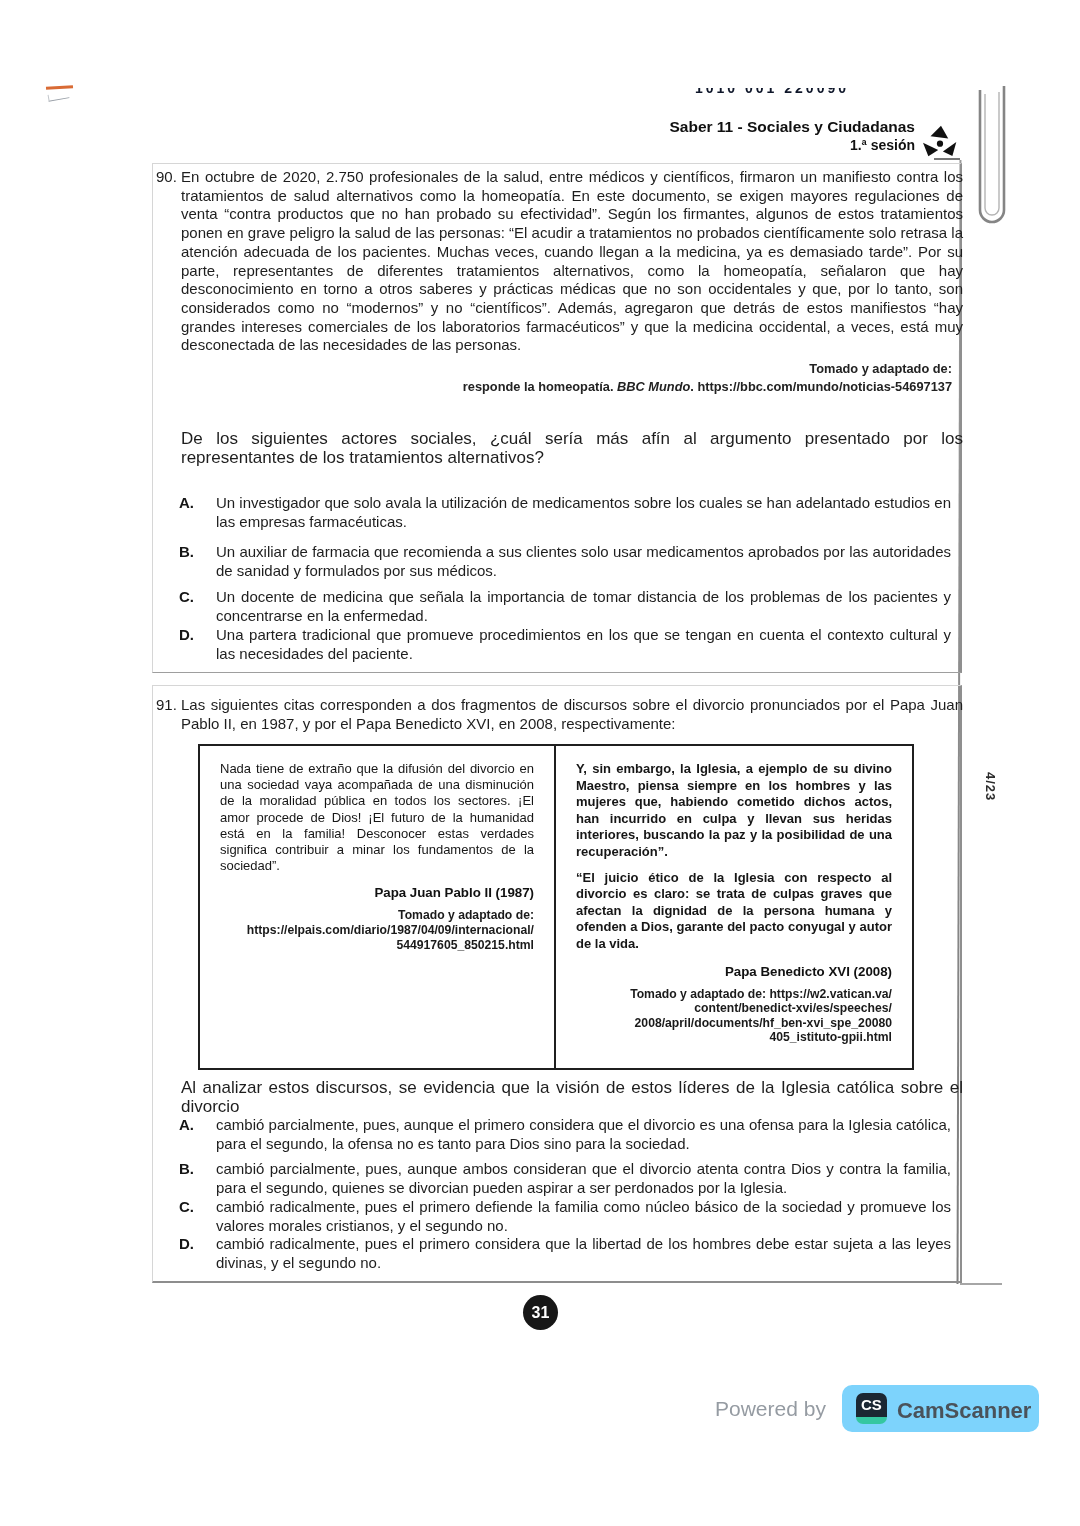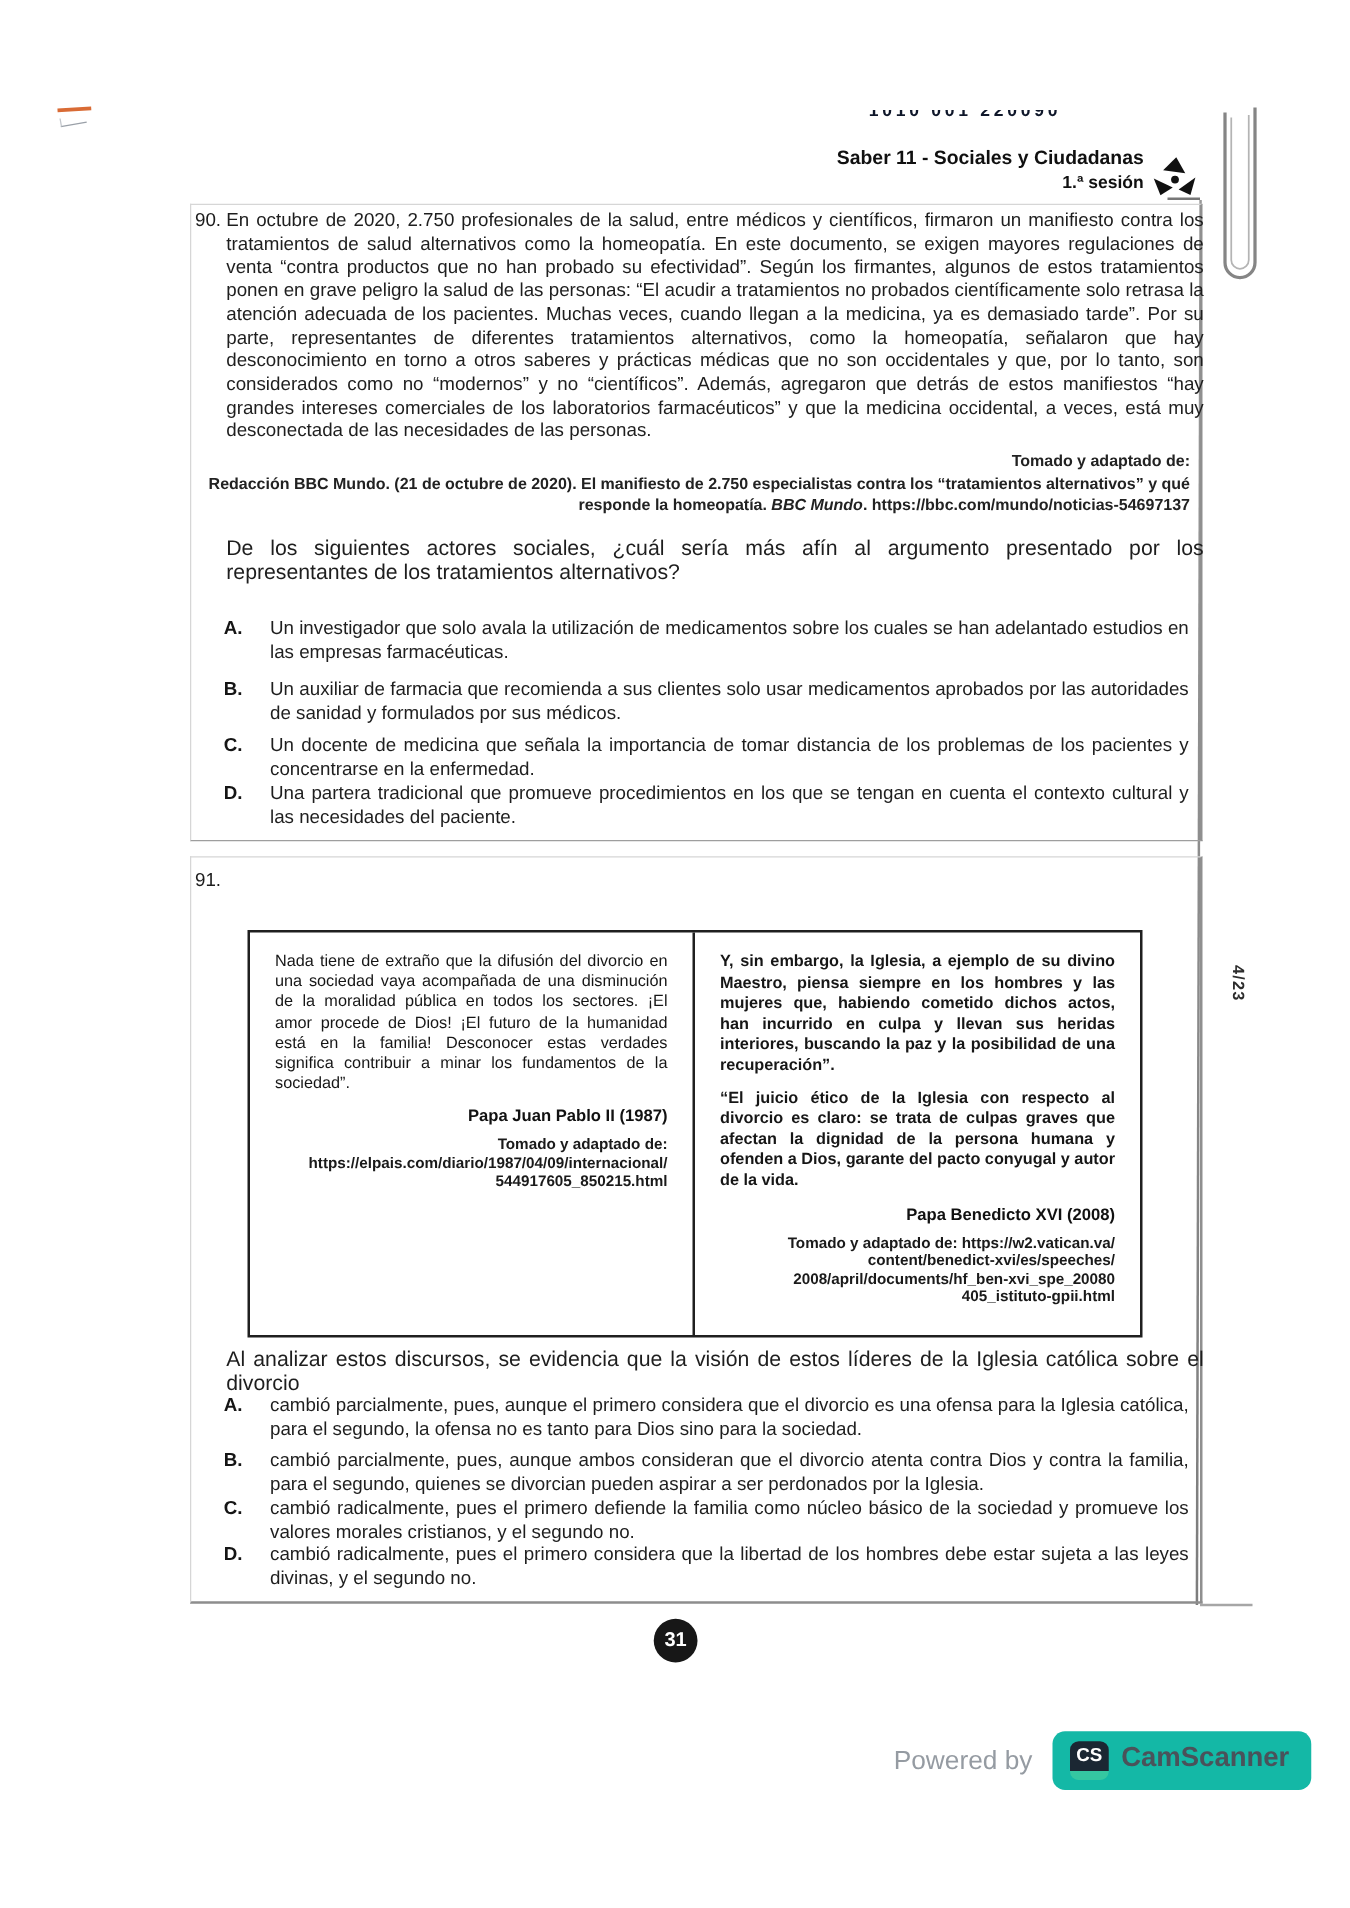--- a/index.html
+++ b/index.html
@@ -40,21 +40,21 @@
   .qcol.right p{font-weight:bold;line-height:16.6px;}
   .attribution{margin-top:11px;text-align:right;font-weight:bold;font-size:13.3px;color:#111;}
   .qsrc{margin-top:8px;text-align:right;font-weight:bold;font-size:12.2px;line-height:14.6px;color:#1a1a1a;}
 
   
   .pagenum{position:absolute;left:523px;top:1295px;width:35px;height:35px;border-radius:50%;background:#171717;color:#fff;
     display:flex;align-items:center;justify-content:center;font-weight:bold;font-size:16px;}
   .side-note{position:absolute;left:998px;top:772px;font-size:13px;font-weight:bold;color:#2c2c2c;transform:rotate(90deg);transform-origin:left top;letter-spacing:1px;}
   .footer{position:absolute;left:715px;top:1385px;display:flex;align-items:center;gap:16px;}
   .powered{font-size:21px;color:#959ba2;}
-  .cs-pill{display:flex;align-items:flex-start;gap:10px;background:#14b8a6;border-radius:10px;padding:8px 18px 8px 14px;}
+  .cs-pill{display:flex;align-items:flex-end;gap:10px;background:#7dd3fc;border-radius:10px;padding:8px 8px 8px 14px;}
   .cs-logo{width:31px;height:31px;border-radius:7px;background:linear-gradient(180deg,#1b2733 76%,#35c7a1 76%);
     display:flex;align-items:flex-start;justify-content:center;}
   .cs-logo span{color:#fff;font-weight:bold;font-size:15px;line-height:23px;}
   .cs-brand{font-size:22px;font-weight:bold;color:#4a525a;}
 </style>
 </head>
 <body>
 
 <div class="canvas">
 
@@ -86,21 +86,20 @@
 
   <div class="page-edge"></div>
   <div class="bottom-edge-ext"></div>
 
   <section class="qblock q90">
     <div class="qnum" style="top:4px;">90.</div>
     <p class="qbody" style="top:4px;">En octubre de 2020, 2.750 profesionales de la salud, entre médicos y científicos, firmaron un manifiesto contra los tratamientos de salud alternativos como la homeopatía. En este documento, se exigen mayores regulaciones de venta “contra productos que no han probado su efectividad”. Según los firmantes, algunos de estos tratamientos ponen en grave peligro la salud de las personas: “El acudir a tratamientos no probados científicamente solo retrasa la atención adecuada de los pacientes. Muchas veces, cuando llegan a la medicina, ya es demasiado tarde”. Por su parte, representantes de diferentes tratamientos alternativos, como la homeopatía, señalaron que hay desconocimiento en torno a otros saberes y prácticas médicas que no son occidentales y que, por lo tanto, son considerados como no “modernos” y no “científicos”. Además, agregaron que detrás de estos manifiestos “hay grandes intereses comerciales de los laboratorios farmacéuticos” y que la medicina occidental, a veces, está muy desconectada de las necesidades de las personas.</p>
 
     <div class="qsource" style="top:196px;width:790px;">
       <div>Tomado y adaptado de:</div>
-      <div>Redacción BBC Mundo. (21 de octubre de 2020). El manifiesto de 2.750 especialistas contra los “tratamientos alternativos” y qué</div>
       <div><span>responde la homeopatía. </span><i>BBC Mundo</i><span>. https://bbc.com/mundo/noticias-54697137</span></div>
     </div>
 
     <p class="qquestion" style="top:266px;">De los siguientes actores sociales, ¿cuál sería más afín al argumento presentado por los representantes de los tratamientos alternativos?</p>
 
     <div class="opt" style="top:330px;">
       <span class="letter">A.</span>
       <span class="text">Un investigador que solo avala la utilización de medicamentos sobre los cuales se han adelantado estudios en las empresas farmacéuticas.</span>
     </div>
     <div class="opt" style="top:379px;">
@@ -112,20 +111,21 @@
       <span class="text">Un docente de medicina que señala la importancia de tomar distancia de los problemas de los pacientes y concentrarse en la enfermedad.</span>
     </div>
     <div class="opt" style="top:462px;">
       <span class="letter">D.</span>
       <span class="text">Una partera tradicional que promueve procedimientos en los que se tengan en cuenta el contexto cultural y las necesidades del paciente.</span>
     </div>
   </section>
 
   <section class="qblock q91">
     <div class="qnum" style="top:10px;">91.</div>
+    <p class="qbody" style="top:10px;">Las siguientes citas corresponden a dos fragmentos de discursos sobre el divorcio pronunciados por el Papa Juan Pablo II, en 1987, y por el Papa Benedicto XVI, en 2008, respectivamente:</p>
 
     <div class="quotebox">
       <div class="qcol left">
         <p>Nada tiene de extraño que la difusión del divorcio en una sociedad vaya acompañada de una disminución de la moralidad pública en todos los sectores. ¡El amor procede de Dios! ¡El futuro de la humanidad está en la familia! Desconocer estas verdades significa contribuir a minar los fundamentos de la sociedad”.</p>
         <div class="attribution">Papa Juan Pablo II (1987)</div>
         <div class="qsrc">
           <div>Tomado y adaptado de:</div>
           <div>https://elpais.com/diario/1987/04/09/internacional/</div>
           <div>544917605_850215.html</div>
         </div>

